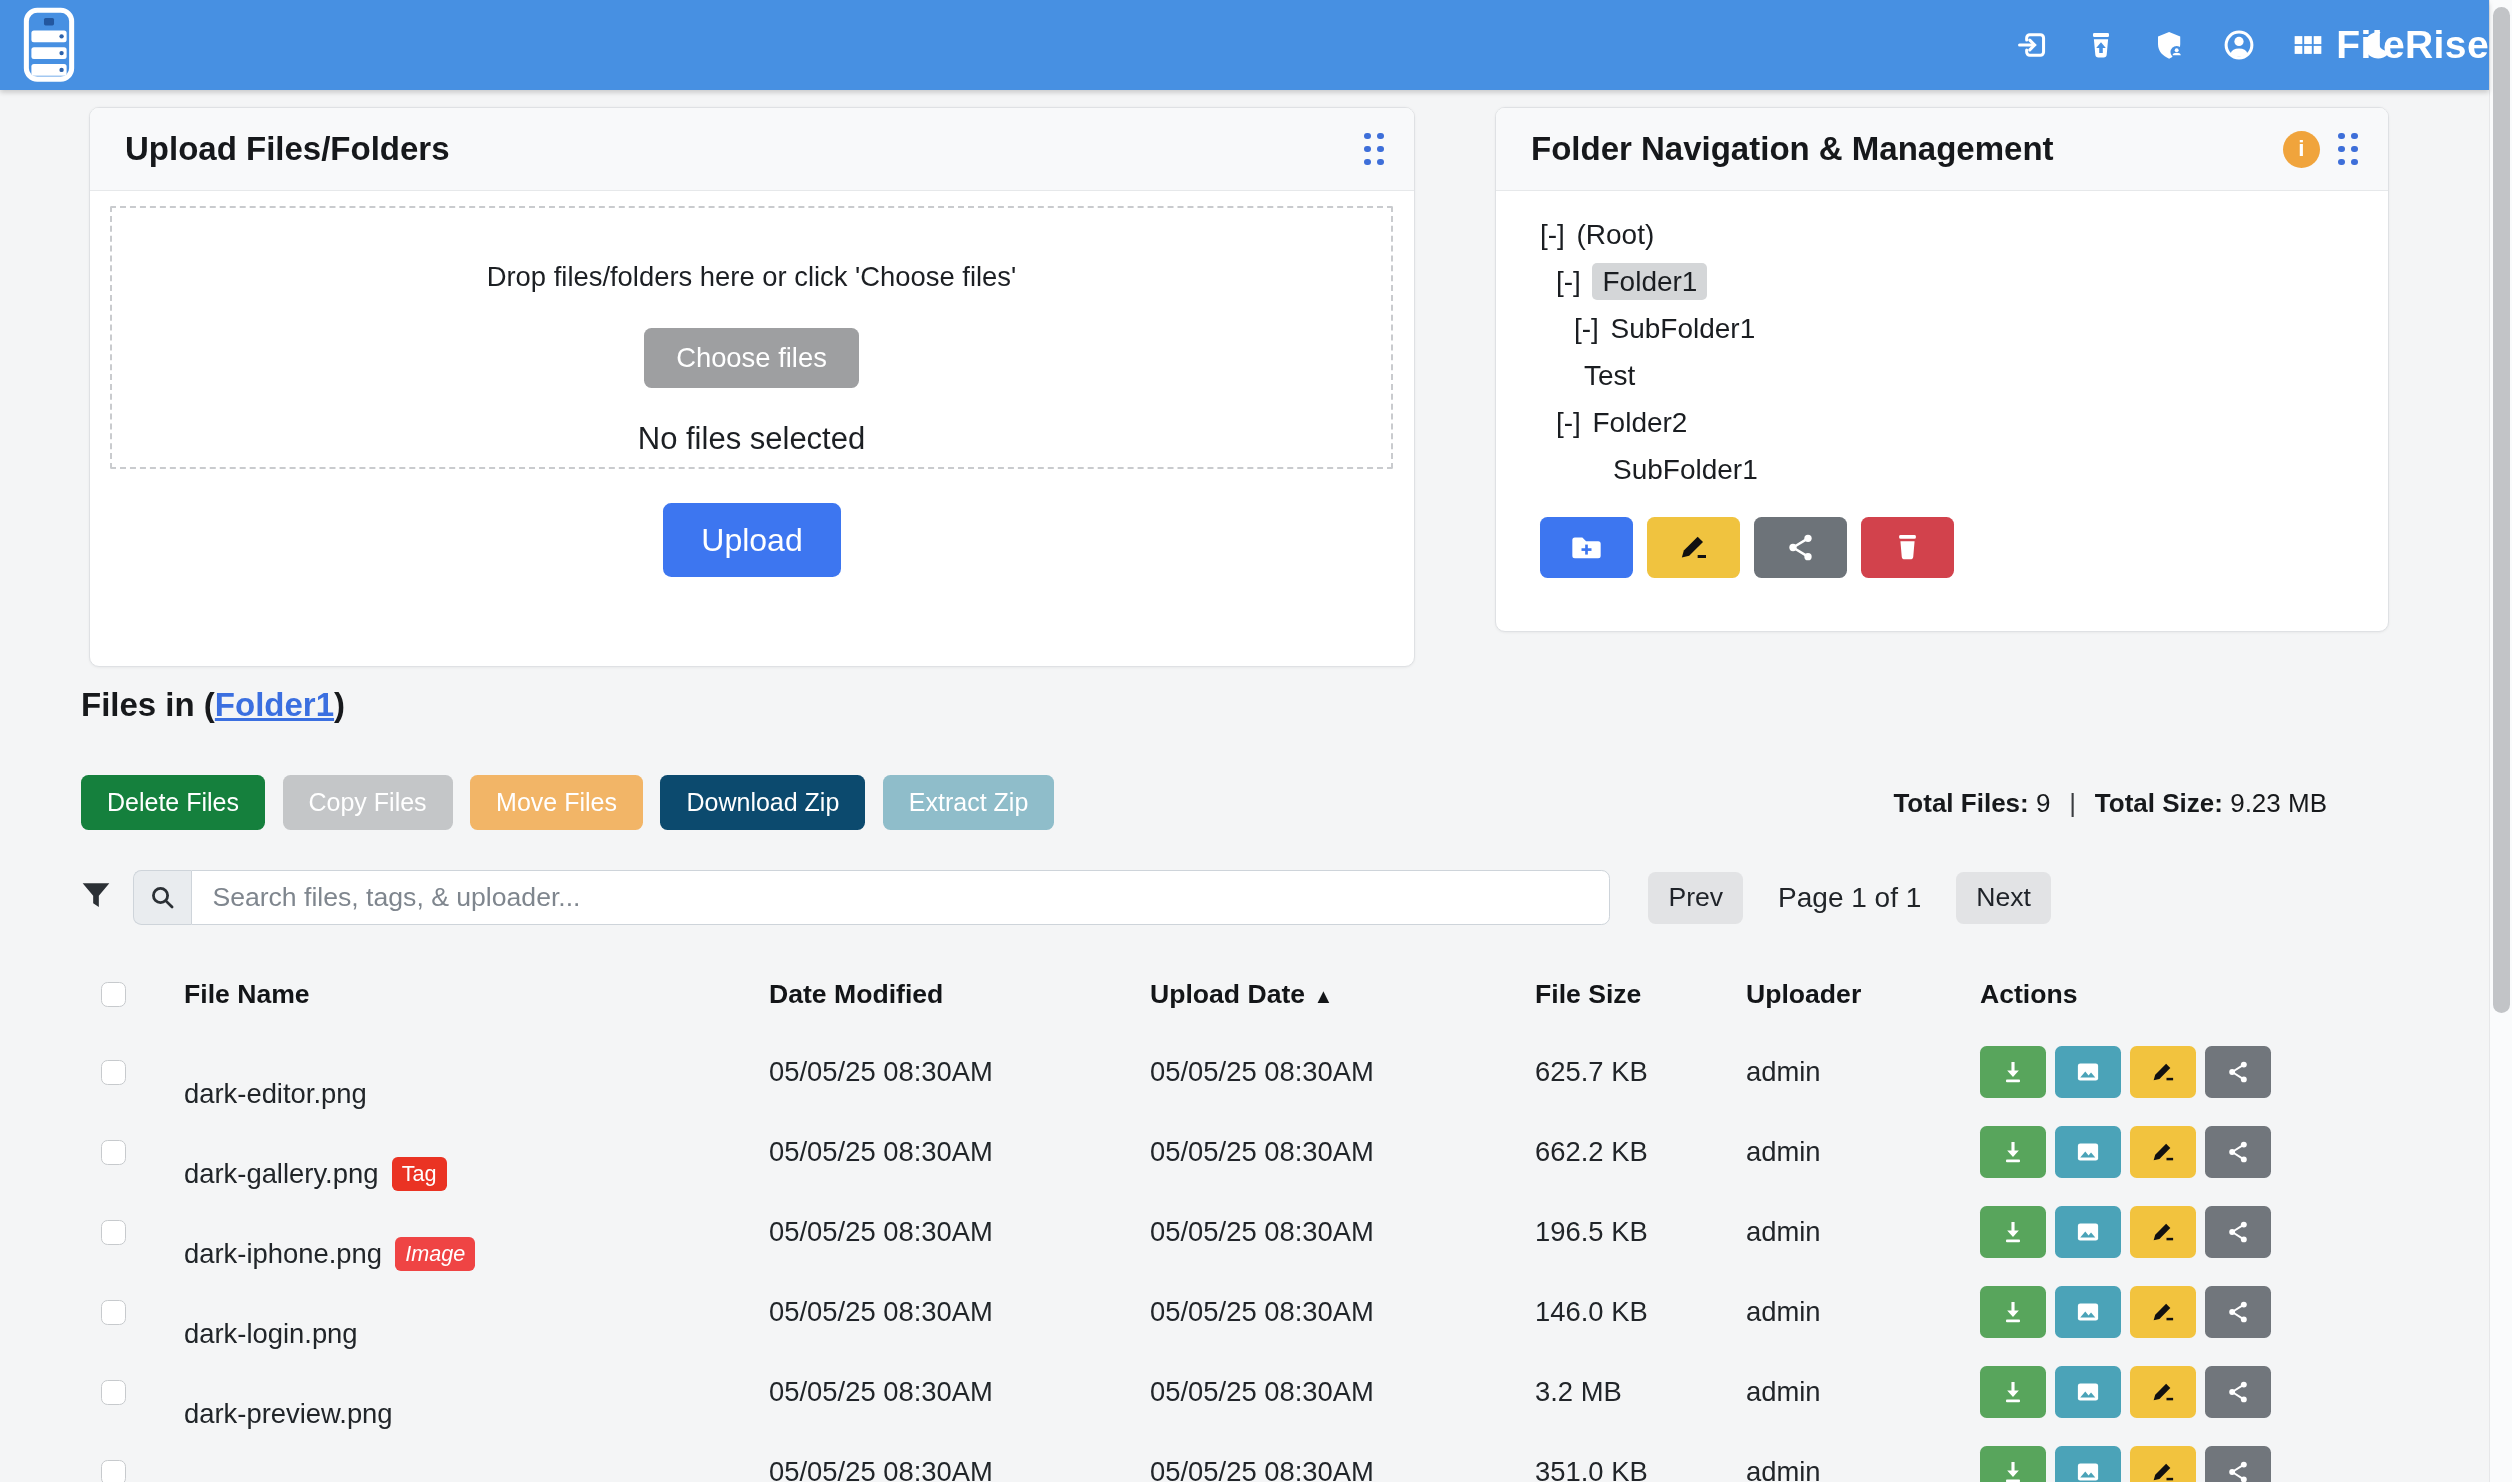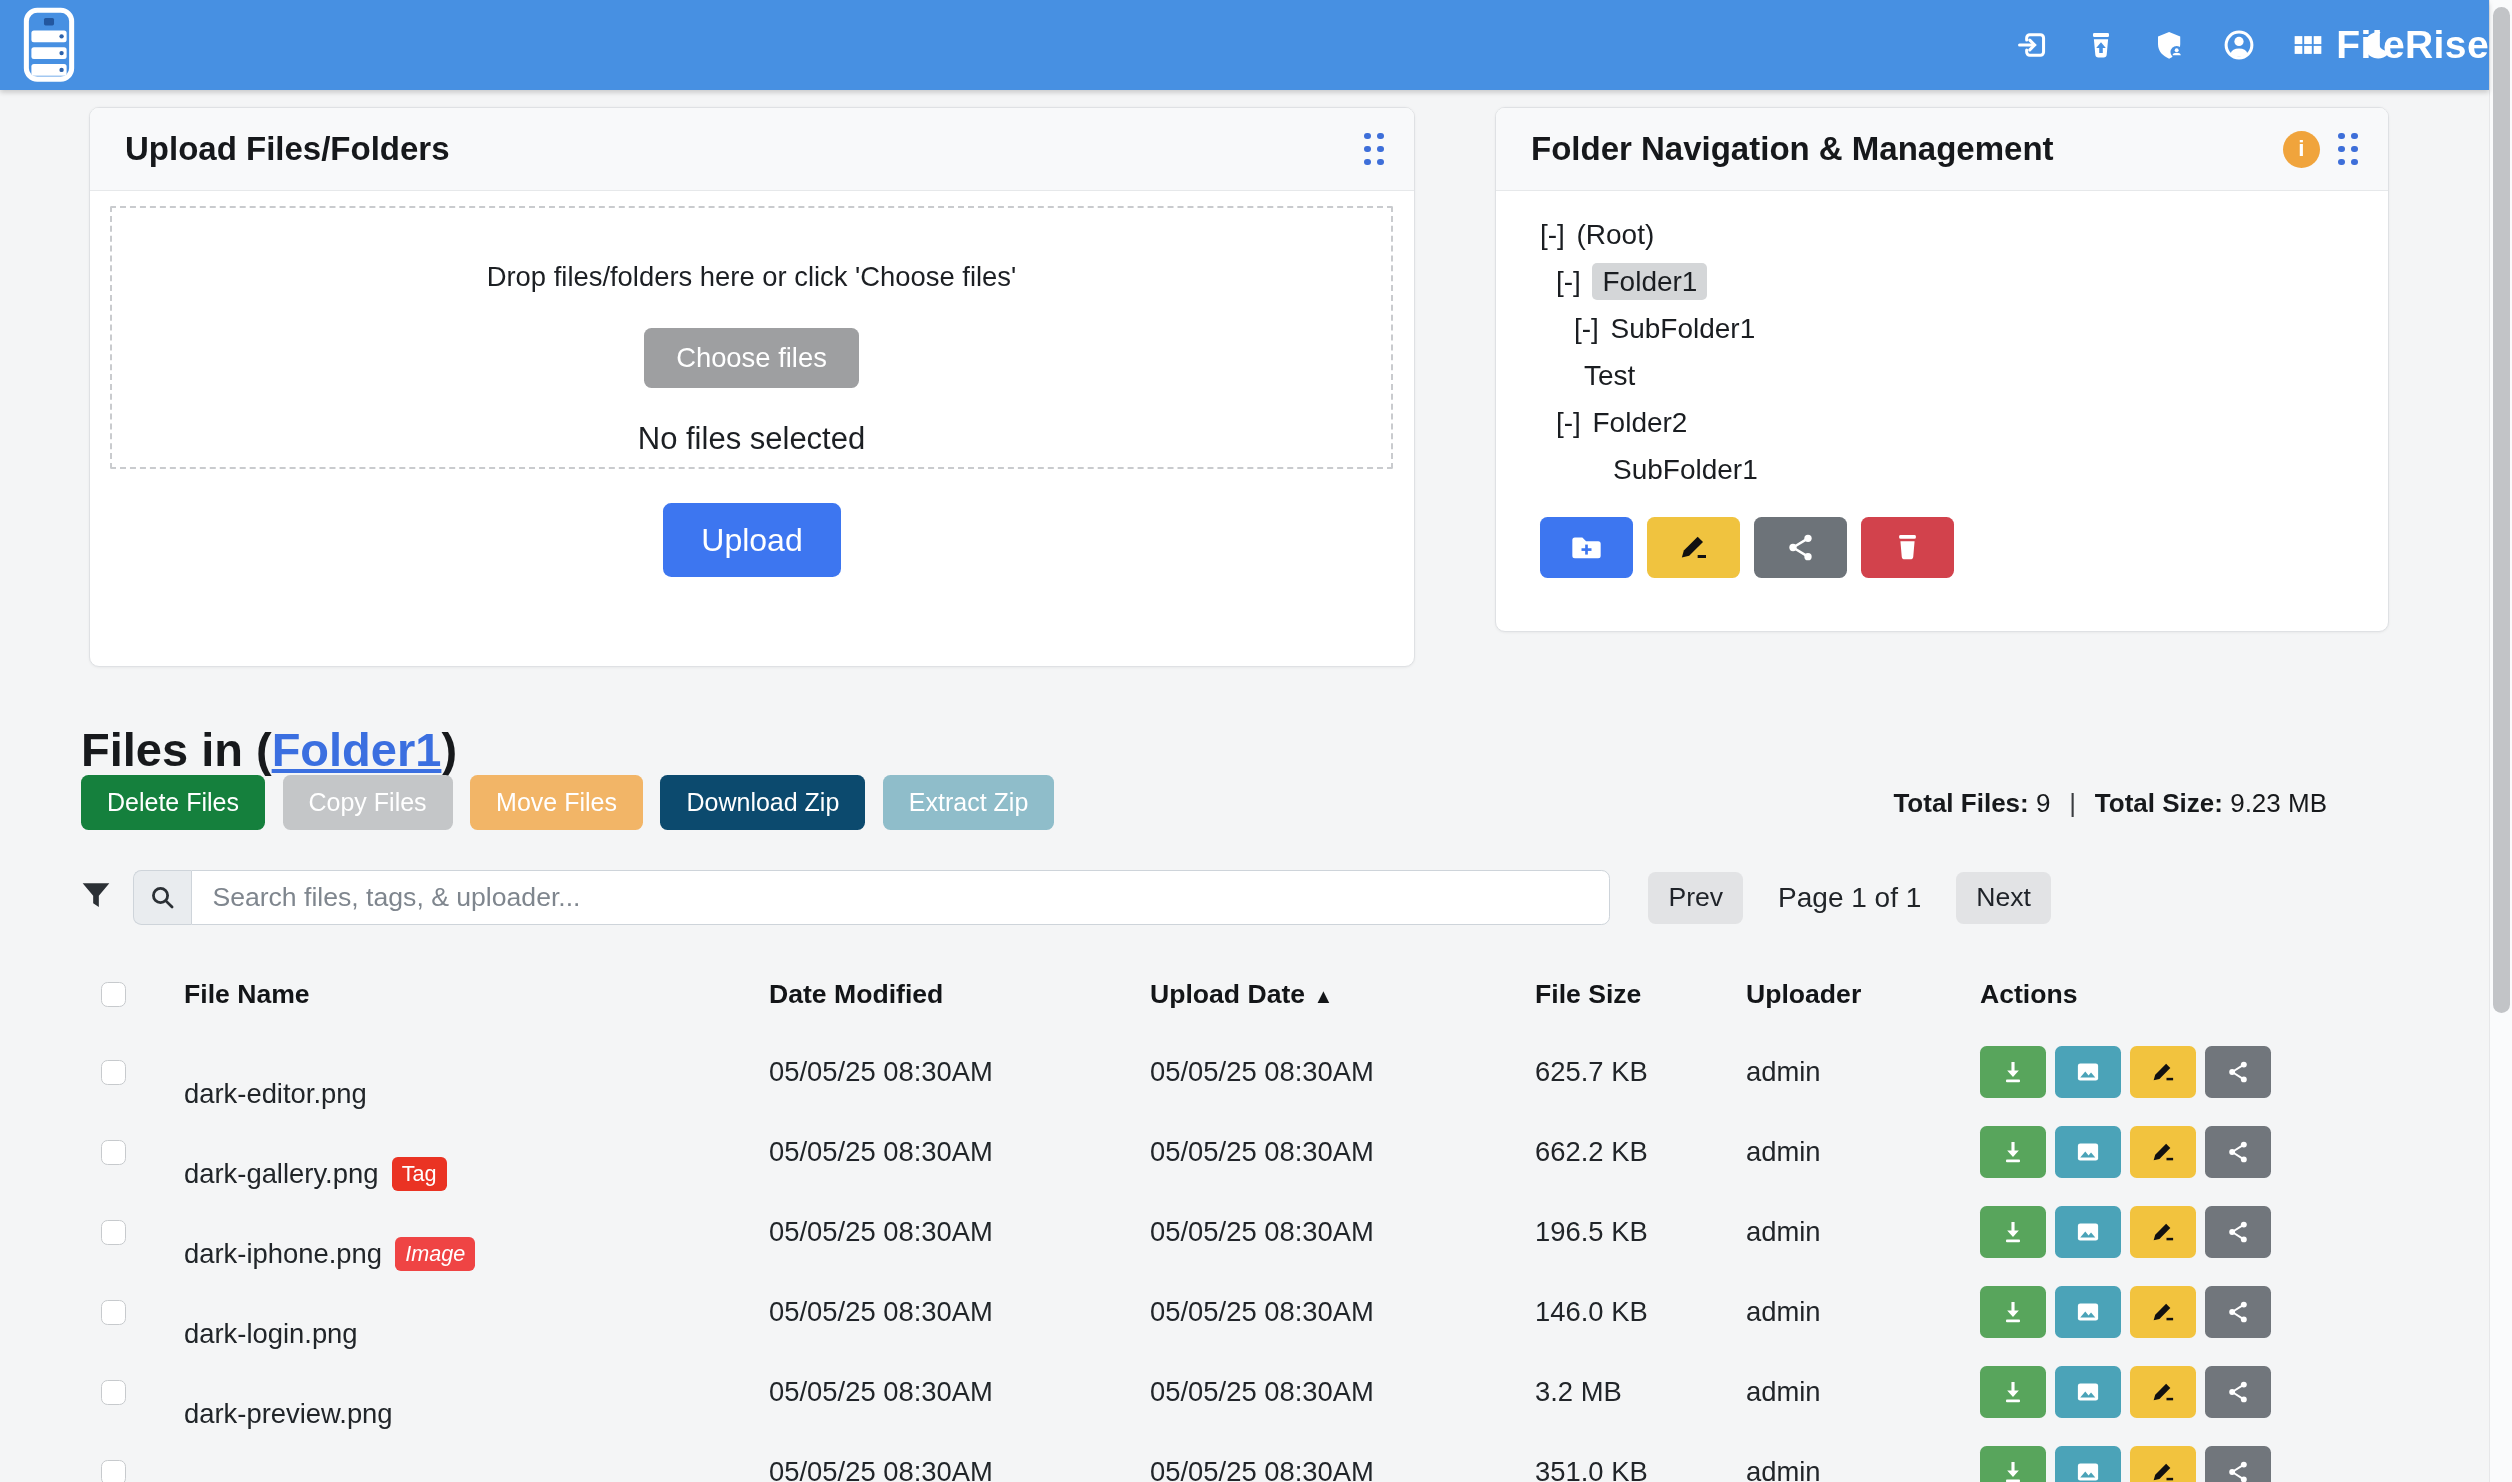--- a/index.html
+++ b/index.html
@@ -99,21 +99,21 @@
     width:93px; height:61px; border:none; border-radius:7.5px; cursor:pointer;
     display:flex; align-items:center; justify-content:center;
   }
   .fbtn svg { width:35px; height:35px; }
   .fbtn-create { background:#3d76f0; }
   .fbtn-rename { background:#f0c33f; }
   .fbtn-share  { background:#6d7379; }
   .fbtn-delete { background:#d2424c; }
 
   
-  .files-heading { position:absolute; left:81px; top:686px; font-size:47px; font-weight:bold; color:#17191c;margin-top:36px; }
+  .files-heading { position:absolute; left:81px; top:686px; font-size:33px; font-weight:bold; color:#17191c; }
   .files-heading a { color:#3b6fe0; text-decoration:underline; cursor:pointer; }
 
   .bulk-row { position:absolute; left:81px; top:775px; display:flex; gap:17.5px; }
   .bulk-btn {
     height:55px; border:none; border-radius:7.5px; cursor:pointer;
     color:#fff; font-size:25px; font-family:inherit; padding:0 26px;
   }
   .bulk-delete  { background:#15803d; }
   .bulk-copy    { background:#c4c6c8; }
   .bulk-move    { background:#f2b567; }

